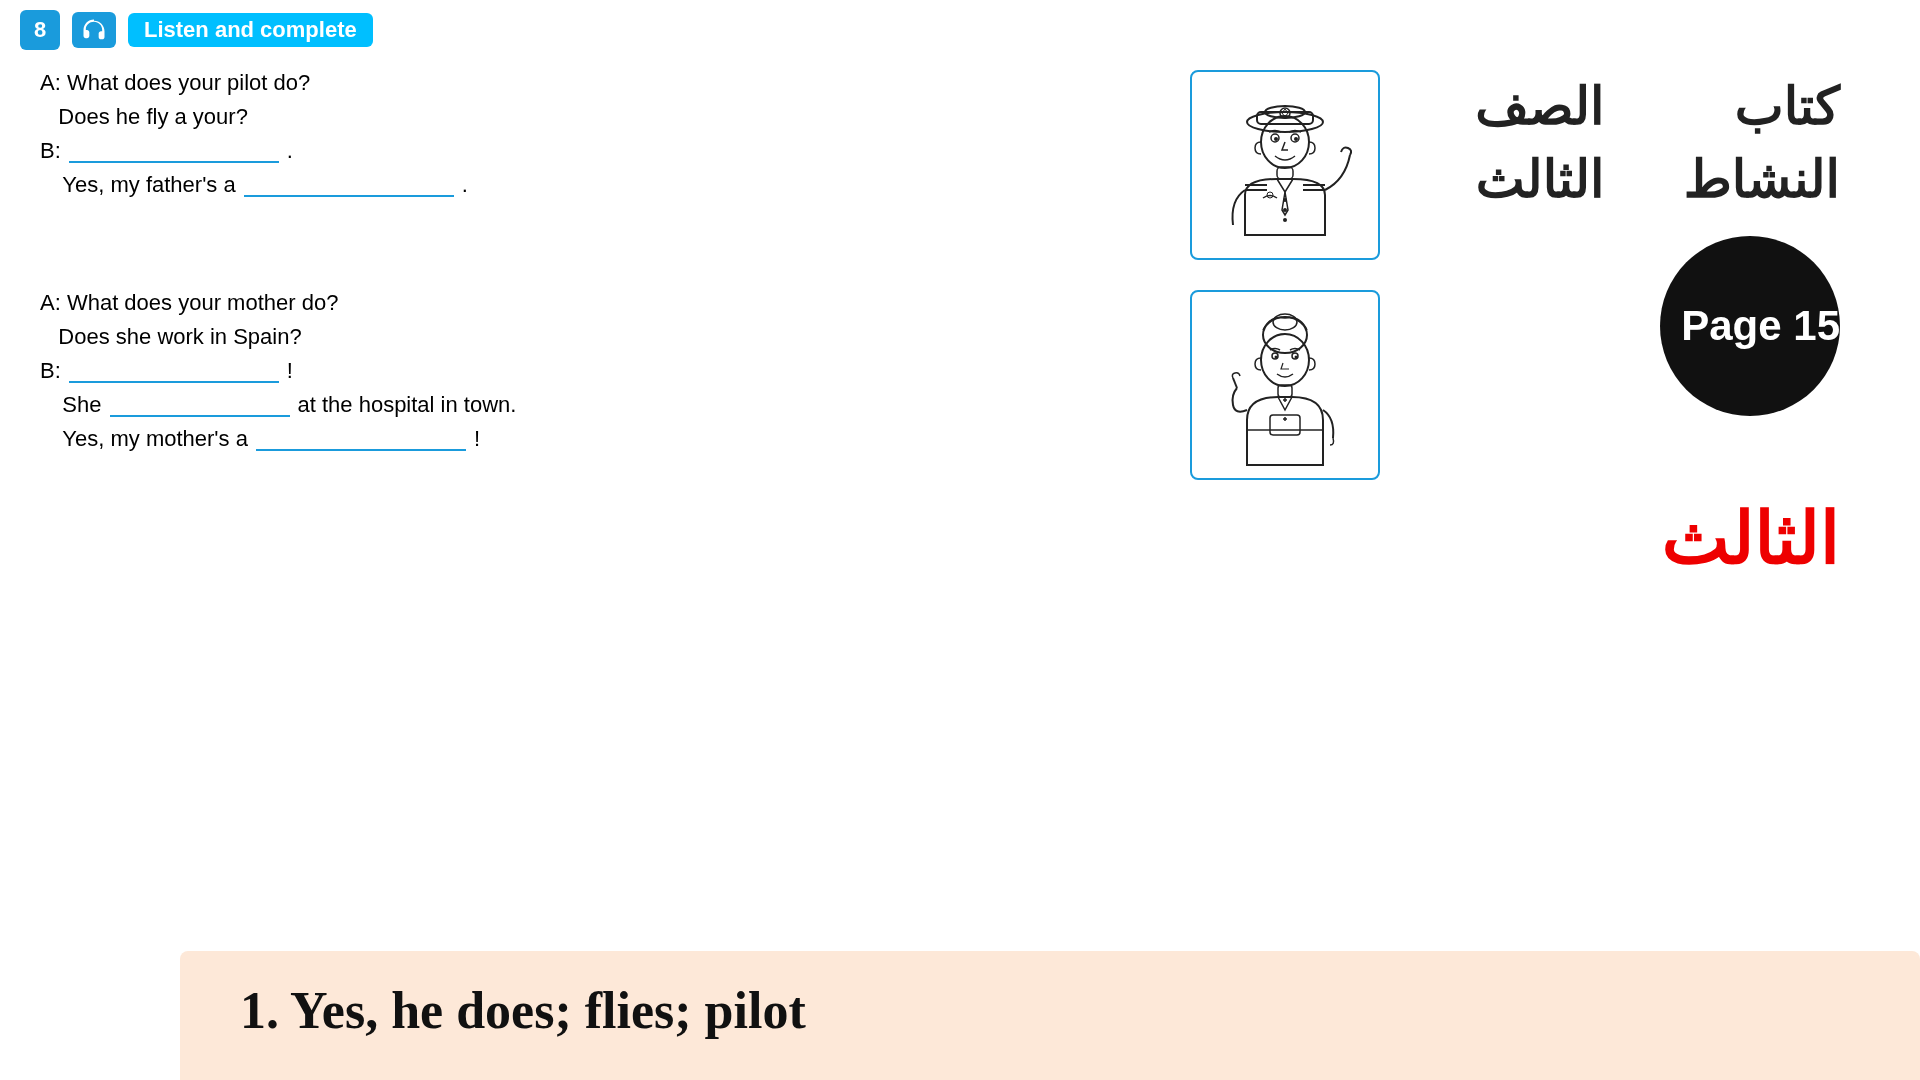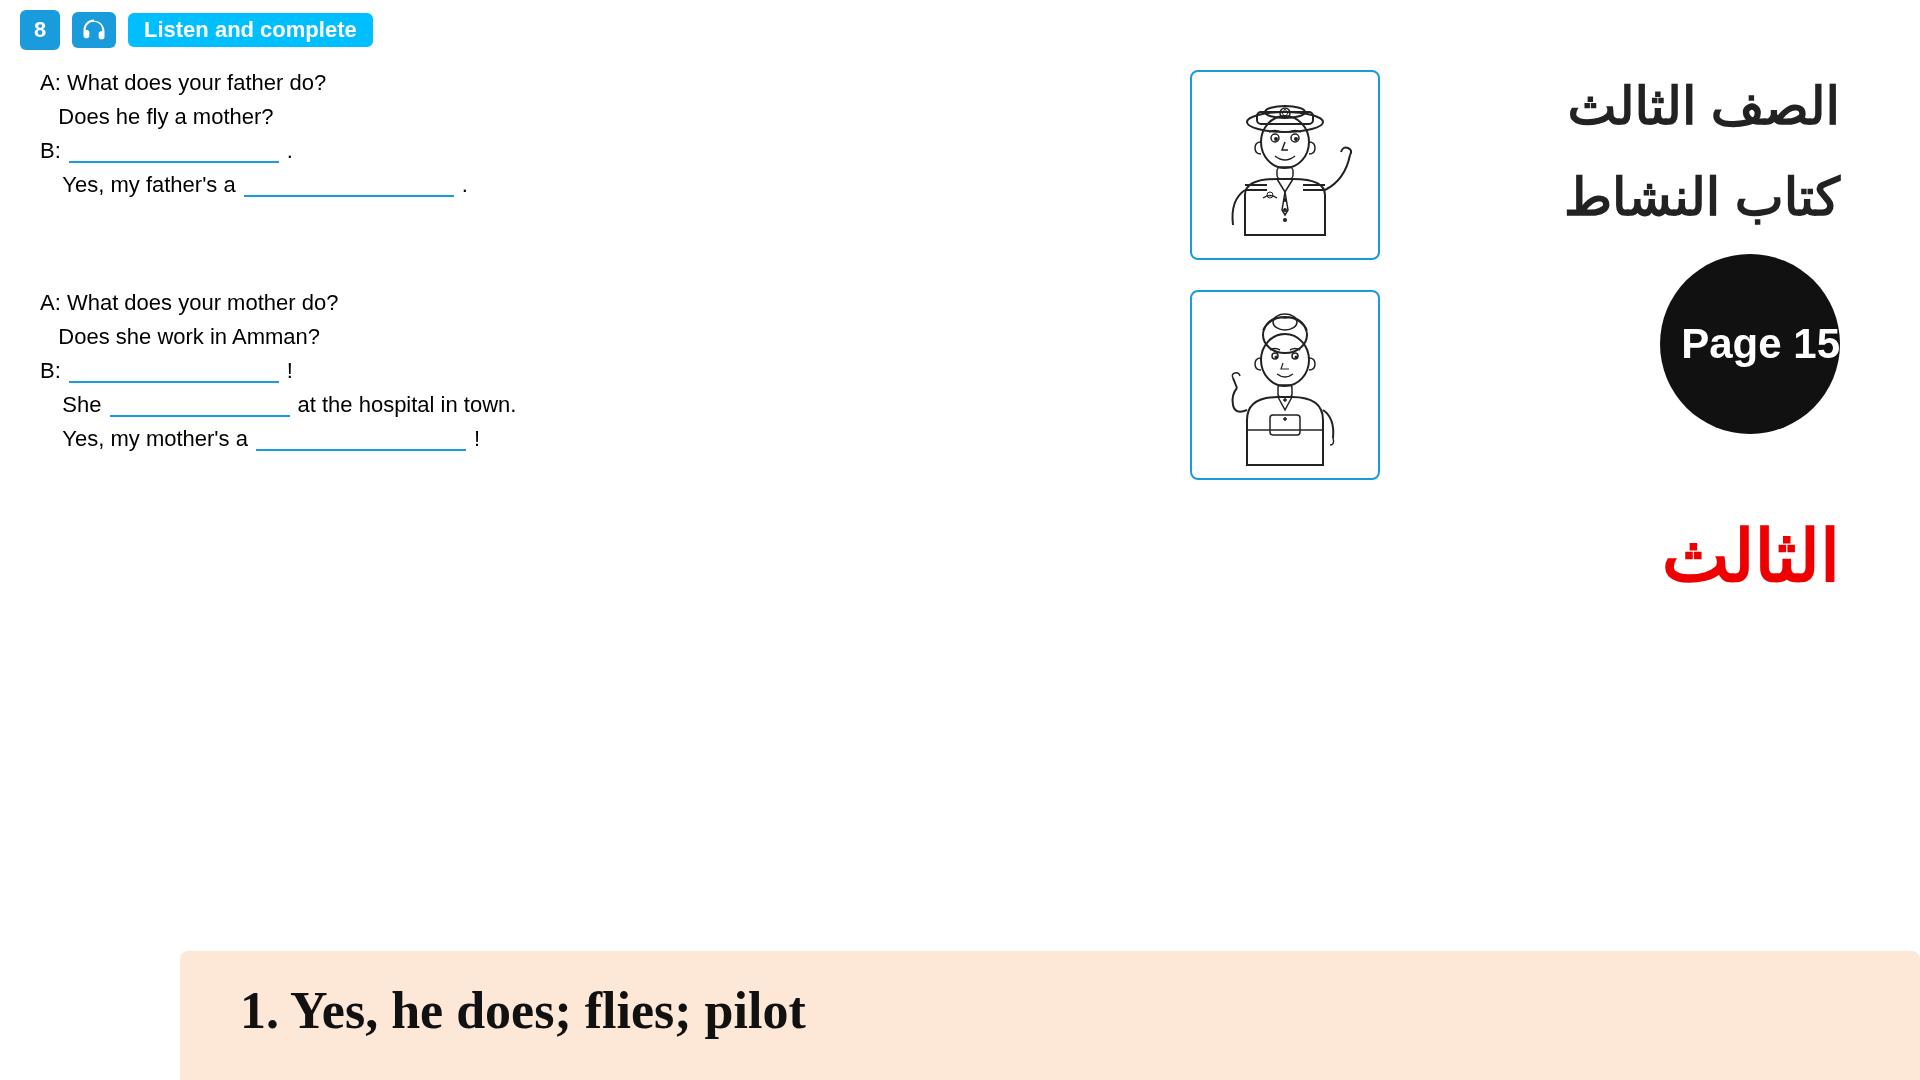--- a/index.html
+++ b/index.html
@@ -193,24 +193,24 @@
 </div>
 
 <div class="main-content">
 
   <div class="exercises">
 
     <div class="exercise-row">
       <div class="exercise-text">
         <div class="exercise-block">
           <div class="question-line">
-            <span>A: What does your father do?</span>
+            <span>A: What does your pilot do?</span>
           </div>
           <div class="question-line">
-            &nbsp;&nbsp;&nbsp;<span>Does he fly a mother?</span>
+            &nbsp;&nbsp;&nbsp;<span>Does he fly a your?</span>
           </div>
           <div class="answer-line">
             <span class="label">B:</span>
             <span class="blank blank-long"></span>
             <span>.</span>
           </div>
           <div class="answer-line">
             &nbsp;&nbsp;&nbsp;<span>Yes, my father's a</span>
             <span class="blank blank-long"></span>
             <span>.</span>
@@ -274,21 +274,21 @@
       </div>
     </div>
 
     <div class="exercise-row">
       <div class="exercise-text">
         <div class="exercise-block">
           <div class="question-line">
             <span>A: What does your mother do?</span>
           </div>
           <div class="question-line">
-            &nbsp;&nbsp;&nbsp;<span>Does she work in Amman?</span>
+            &nbsp;&nbsp;&nbsp;<span>Does she work in Spain?</span>
           </div>
           <div class="answer-line">
             <span class="label">B:</span>
             <span class="blank blank-long"></span>
             <span>!</span>
           </div>
           <div class="answer-line">
             &nbsp;&nbsp;&nbsp;<span>She</span>
             <span class="blank"></span>
             <span>at the hospital in town.</span>
@@ -350,21 +350,21 @@
 
           <line x1="78" y1="119" x2="82" y2="119" stroke="#222" stroke-width="1.5"></line>
           <line x1="80" y1="117" x2="80" y2="121" stroke="#222" stroke-width="1.5"></line>
         </svg>
       </div>
     </div>
 
   </div>
 
   <div class="right-panel">
-    <div style="display:flex; flex-direction:column; align-items:flex-end; gap:18px;">
+    <div style="display:flex; flex-direction:row; align-items:flex-end; gap:8px;">
       <div class="arabic-title">الصف الثالث</div>
       <div class="arabic-title">كتاب النشاط</div>
     </div>
     <div class="page-circle">
       <span>Page 15</span>
     </div>
     <div class="answers-label">الثالث</div>
   </div>
 
 </div>

